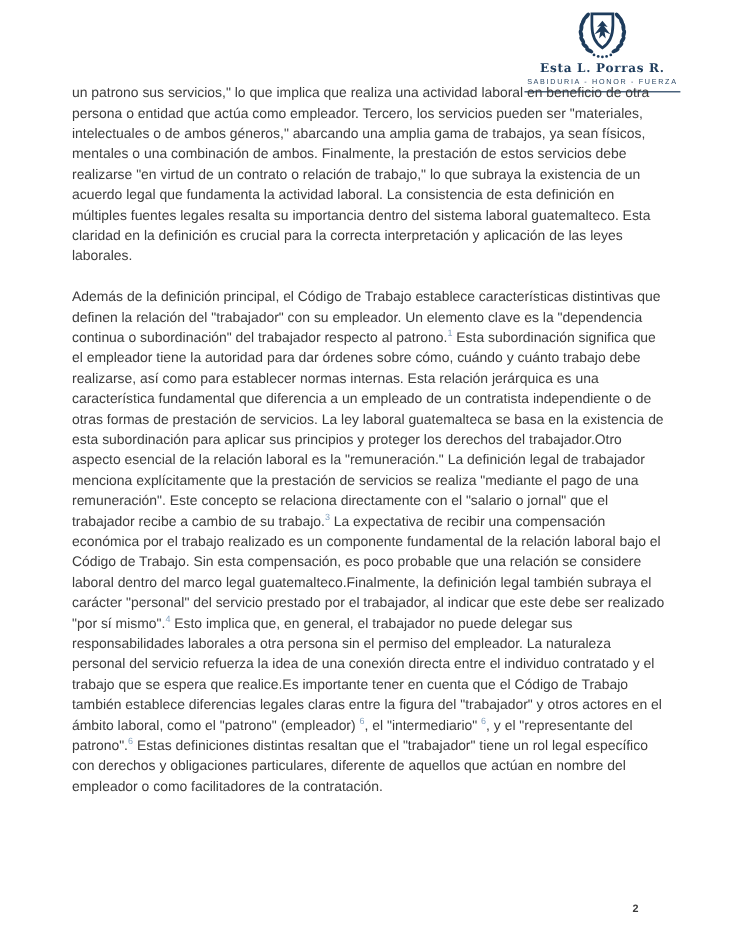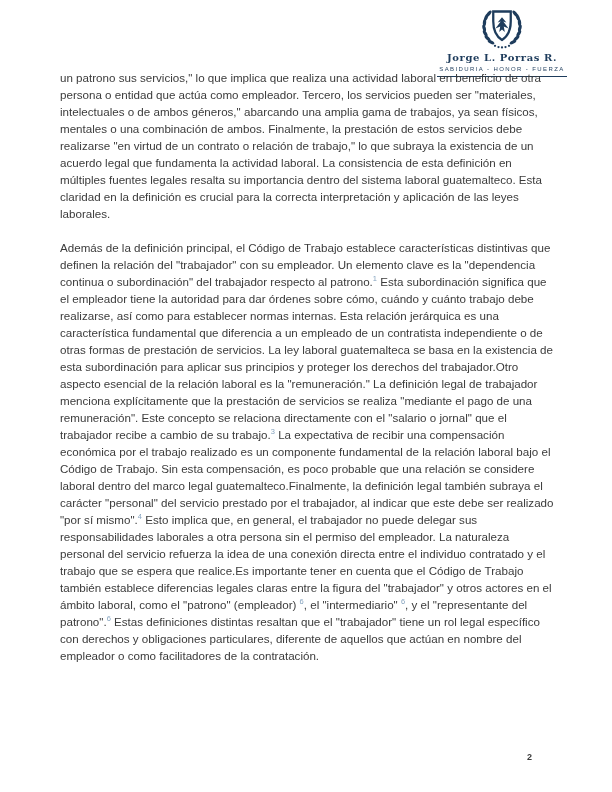--- a/index.html
+++ b/index.html
@@ -97,21 +97,21 @@
         <ellipse cx="50.2" cy="11" rx="1.9" ry="4.2" transform="rotate(-22 50.2 11)"></ellipse>
         <ellipse cx="47" cy="6.4" rx="1.9" ry="4.2" transform="rotate(-40 47 6.4)"></ellipse>
 
         <circle cx="24" cy="43.2" r="1.3"></circle>
         <circle cx="28" cy="44.6" r="1.3"></circle>
         <circle cx="32" cy="45.1" r="1.3"></circle>
         <circle cx="36" cy="44.6" r="1.3"></circle>
         <circle cx="40" cy="43.2" r="1.3"></circle>
       </g>
     </svg>
-    <div class="logo-name">Jorge L. Porras R.</div>
+    <div class="logo-name">Esta L. Porras R.</div>
     <div class="logo-motto">SABIDURIA - HONOR - FUERZA</div>
     <div class="logo-rule"></div>
   </header>
 
   <main class="doc-body" style="color: rgb(59, 59, 59);">
       <p><span>un patrono sus servicios," lo que implica que realiza una actividad laboral en beneficio de otra persona o entidad que actúa como empleador. Tercero, los servicios pueden ser "materiales, intelectuales o de ambos géneros," abarcando una amplia gama de trabajos, ya sean físicos, mentales o una combinación de ambos. Finalmente, la prestación de estos servicios debe realizarse "en virtud de un contrato o relación de trabajo," lo que subraya la existencia de un acuerdo legal que fundamenta la actividad laboral. La consistencia de esta definición en múltiples fuentes legales resalta su importancia dentro del sistema laboral guatemalteco. Esta claridad en la definición es crucial para la correcta interpretación y aplicación de las leyes laborales.</span></p>
       <p><span>Además de la definición principal, el Código de Trabajo establece características distintivas que definen la relación del "trabajador" con su empleador. Un elemento clave es la "dependencia continua o subordinación" del trabajador respecto al patrono.</span><sup class="fnref" style="color: rgb(133, 163, 191);">1</sup><span> Esta subordinación significa que el empleador tiene la autoridad para dar órdenes sobre cómo, cuándo y cuánto trabajo debe realizarse, así como para establecer normas internas. Esta relación jerárquica es una característica fundamental que diferencia a un empleado de un contratista independiente o de otras formas de prestación de servicios. La ley laboral guatemalteca se basa en la existencia de esta subordinación para aplicar sus principios y proteger los derechos del trabajador.Otro aspecto esencial de la relación laboral es la "remuneración." La definición legal de trabajador menciona explícitamente que la prestación de servicios se realiza "mediante el pago de una remuneración". Este concepto se relaciona directamente con el "salario o jornal" que el trabajador recibe a cambio de su trabajo.</span><sup class="fnref" style="color: rgb(133, 163, 191);">3</sup><span> La expectativa de recibir una compensación económica por el trabajo realizado es un componente fundamental de la relación laboral bajo el Código de Trabajo. Sin esta compensación, es poco probable que una relación se considere laboral dentro del marco legal guatemalteco.Finalmente, la definición legal también subraya el carácter "personal" del servicio prestado por el trabajador, al indicar que este debe ser realizado "por sí mismo".</span><sup class="fnref" style="color: rgb(133, 163, 191);">4</sup><span> Esto implica que, en general, el trabajador no puede delegar sus responsabilidades laborales a otra persona sin el permiso del empleador. La naturaleza personal del servicio refuerza la idea de una conexión directa entre el individuo contratado y el trabajo que se espera que realice.Es importante tener en cuenta que el Código de Trabajo también establece diferencias legales claras entre la figura del "trabajador" y otros actores en el ámbito laboral, como el "patrono" (empleador) </span><sup class="fnref" style="color: rgb(133, 163, 191);">6</sup><span>, el "intermediario" </span><sup class="fnref" style="color: rgb(133, 163, 191);">6</sup><span>, y el "representante del patrono".</span><sup class="fnref" style="color: rgb(133, 163, 191);">6</sup><span> Estas definiciones distintas resaltan que el "trabajador" tiene un rol legal específico con derechos y obligaciones particulares, diferente de aquellos que actúan en nombre del empleador o como facilitadores de la contratación.</span></p>
     </main>
 
   <div class="page-number">2</div>

